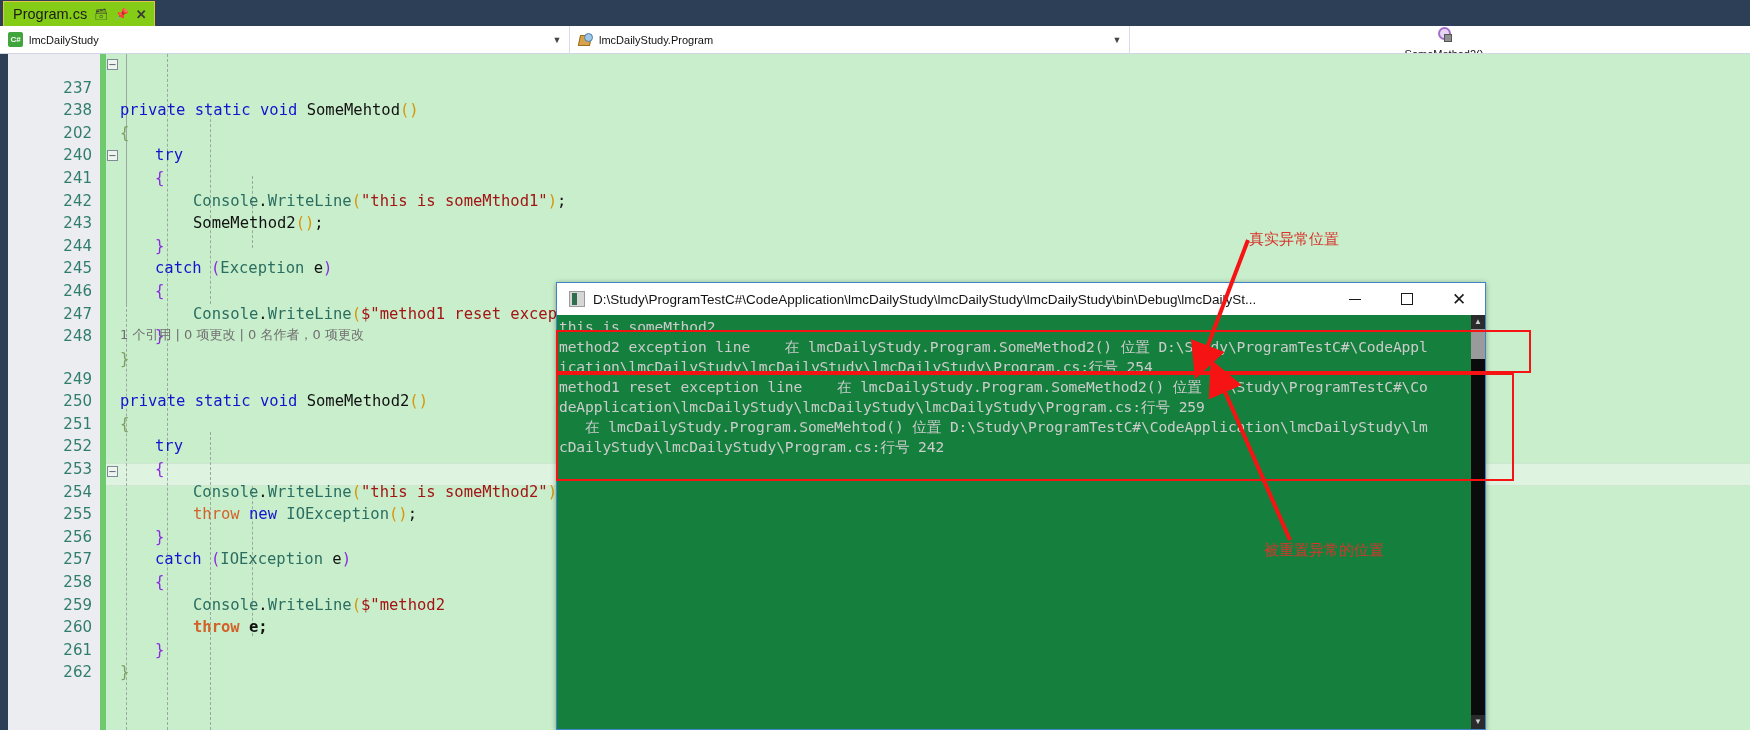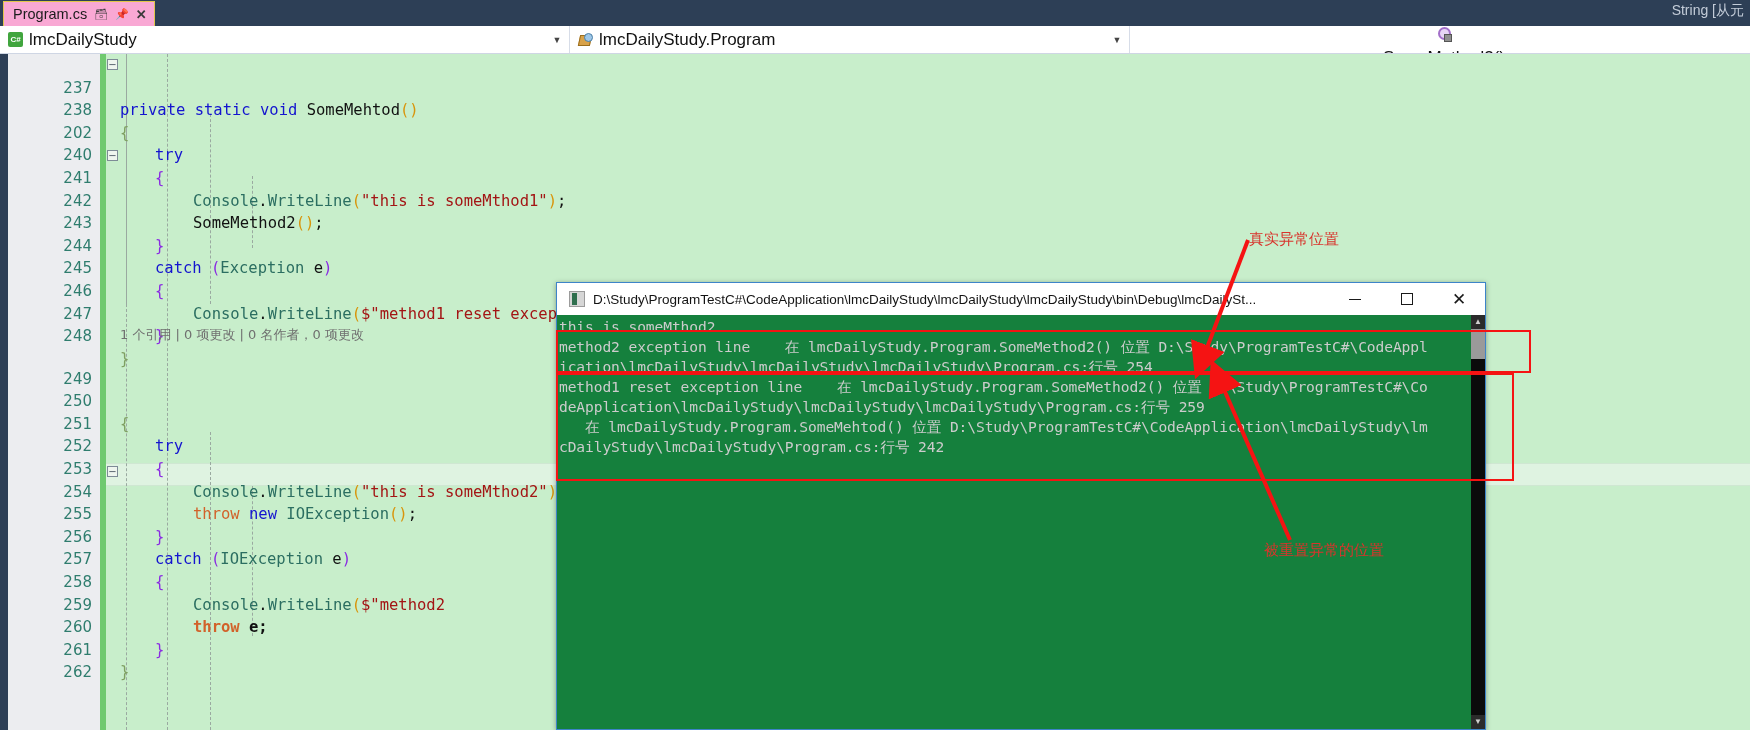--- a/index.html
+++ b/index.html
@@ -30,21 +30,21 @@
   }
 
   
   .tabstrip {
     position: absolute; left: 0; top: 0;
     height: 26px; width: 1750px;
   }
   .tab {
     position: absolute; left: 3px; top: 1px;
     height: 25px;
-    background: #f9a8d4;
+    background: #84cc16;
     border-top: 1px solid #e2c64a;
     border-left: 1px solid #e2c64a;
     border-right: 1px solid #e2c64a;
     display: flex; align-items: center;
     padding: 0 7px 0 9px;
     gap: 7px;
   }
   .tab-label { font-size: 14.5px; color: #1c1c1c; white-space: nowrap; }
   .tab-icon { font-size: 11px; color: #3a3a3a; line-height: 1; }
   .tab-close { font-size: 13px; color: #3a3a3a; line-height: 1; font-weight: 600;}
@@ -62,21 +62,21 @@
     display: flex; align-items: center;
     border-right: 1px solid #d7dde8;
     padding-left: 8px;
     gap: 6px;
     background: #ffffff;
   }
   .navcombo.c1 { width: 570px; }
   .navcombo.c2 { width: 560px; }
   .navcombo.c3 { width: 620px; border-right: none; flex-direction: column; }
   .navcombo-text {
-    font-size: 17px; color: #111; white-space: nowrap;
+    font-size: 11px; color: #111; white-space: nowrap;
     overflow: hidden; text-overflow: ellipsis; flex: 1;
   }
   .navcombo-arrow {
     width: 16px; text-align: center; font-size: 9px;
     color: #444; margin-right: 4px;
   }
   .ic-cs {
     width: 15px; height: 15px; flex: 0 0 15px;
     background: #41a53e; border-radius: 2px;
     color: #fff; font-size: 8px; font-weight: bold;
@@ -286,23 +286,20 @@
     position: absolute; left: 0; top: 0;
     width: 1750px; height: 730px;
     pointer-events: none;
   }
 </style>
 </head>
 <body>
 
 <div id="app">
 
-  <div class="vs-titlebar">
-    <div class="vs-title-right">String [从元</div>
-  </div>
 
   <div class="tabstrip">
     <div class="tab">
       <span class="tab-label">Program.cs</span>
       <span class="tab-icon">🗃</span>
       <span class="tab-icon">📌</span>
       <span class="tab-close">✕</span>
     </div>
   </div>
 
@@ -401,20 +398,21 @@
 
       <div class="cl" style="top:248.6px;">
         <span class="lnum">248</span>
         <span class="ltext"><span class="cb">}</span></span>
       </div>
 
       <div class="codelens" style="top:272px;">1 个引用 | 0 项更改 | 0 名作者，0 项更改</div>
 
       <div class="cl" style="top:291px;">
         <span class="lnum">249</span>
+        <span class="ltext"><span class="k">private</span> <span class="k">static</span> <span class="k">void</span> <span class="id">SomeMethod2</span><span class="p">()</span></span>
       </div>
 
       <div class="cl" style="top:313.6px;">
         <span class="lnum">250</span>
         <span class="ltext"><span class="cb">{</span></span>
       </div>
 
       <div class="cl" style="top:336.2px;">
         <span class="lnum">251</span>
         <span class="ltext" style="left:155px;"><span class="k">try</span></span>

